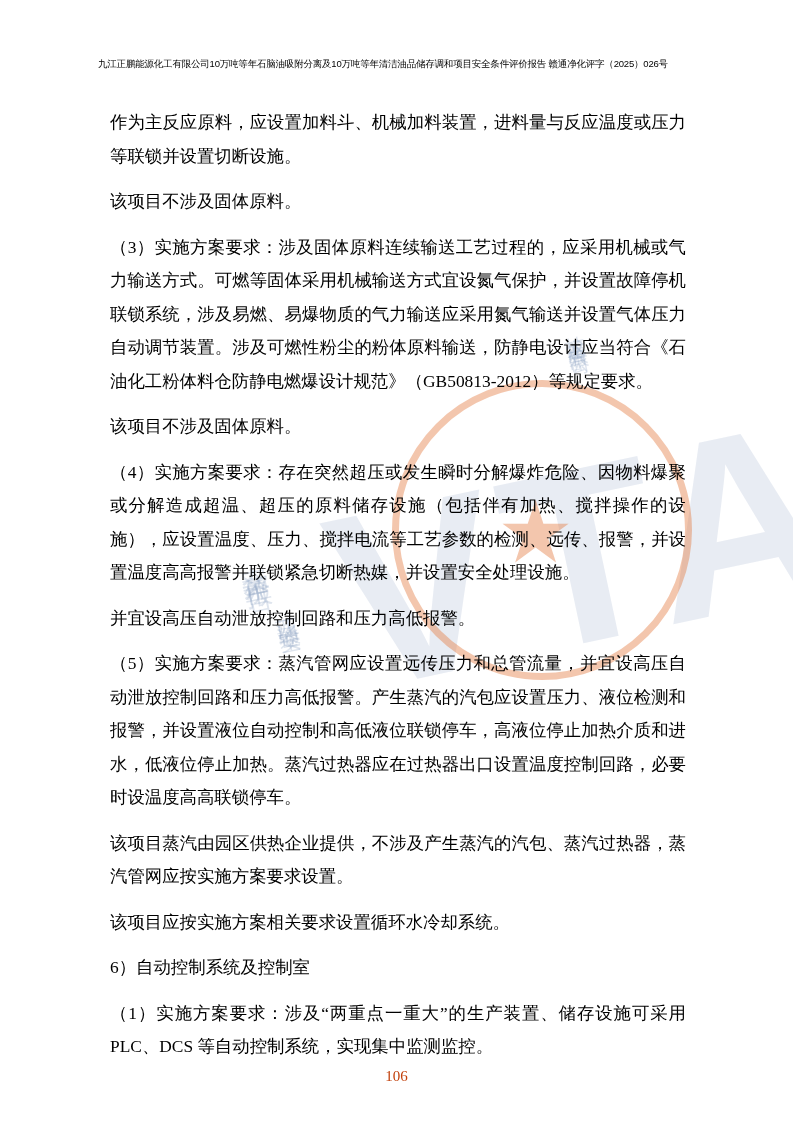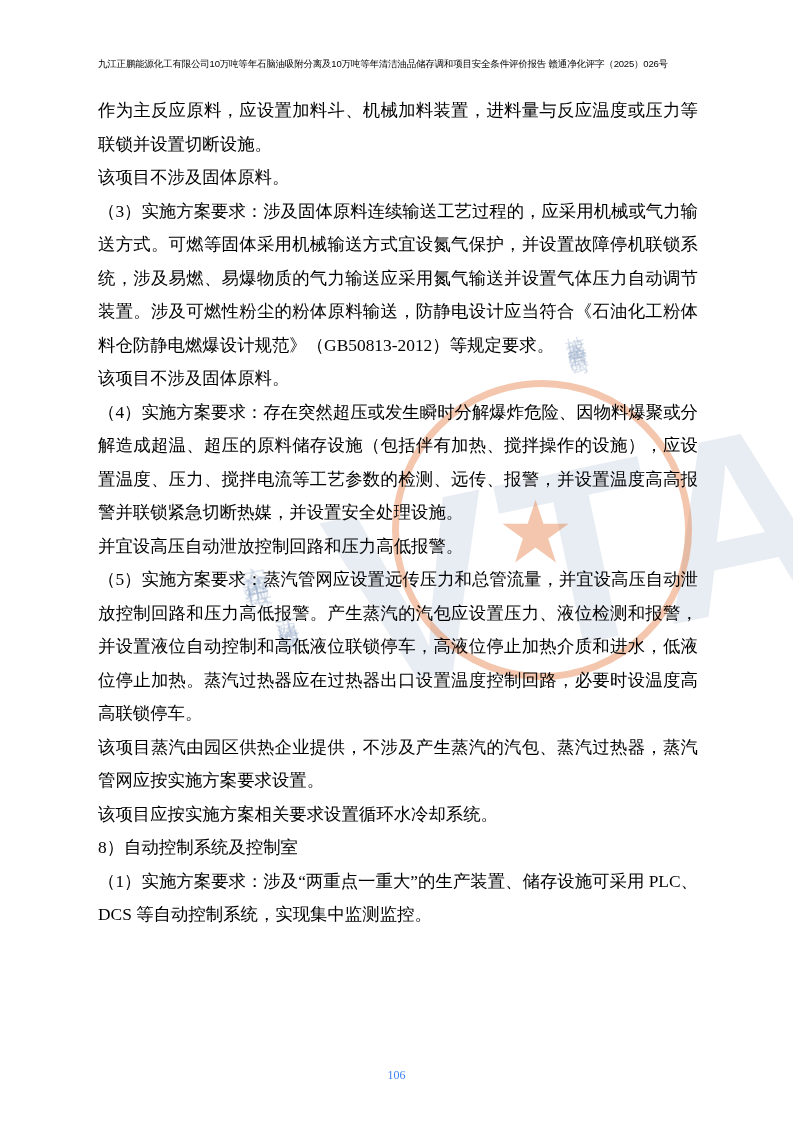--- a/index.html
+++ b/index.html
@@ -111,35 +111,35 @@
     position: absolute;
     left: 98px;
     top: 94px;
     width: 600px;
     font-size: 17.4px;
     line-height: 33.5px;
     color: #000;
     text-align: justify;
   }
   .body-text p {
-    margin: 0;
+    margin: 12px;
     text-indent: 0;
   }
   .ind {
     text-indent: 35px;
   }
   .footer-page {
     position: absolute;
     left: 0;
     top: 1068px;
     width: 793px;
     text-align: center;
-    font-size: 12px;
+    font-size: 15px;
     font-family: "Liberation Serif", serif;
-    color: #3b82f6;
+    color: #c2410c;
   }
 </style>
 </head>
 <body>
 
 <div class="page">
 
   <div class="watermark">
     <div class="wm-big">VTA</div>
     <div class="wm-ring"></div>
@@ -155,19 +155,19 @@
     <div class="body-text">
       <p>作为主反应原料，应设置加料斗、机械加料装置，进料量与反应温度或压力等联锁并设置切断设施。</p>
       <p class="ind">该项目不涉及固体原料。</p>
       <p class="ind">（3）实施方案要求：涉及固体原料连续输送工艺过程的，应采用机械或气力输送方式。可燃等固体采用机械输送方式宜设氮气保护，并设置故障停机联锁系统，涉及易燃、易爆物质的气力输送应采用氮气输送并设置气体压力自动调节装置。涉及可燃性粉尘的粉体原料输送，防静电设计应当符合《石油化工粉体料仓防静电燃爆设计规范》（GB50813-2012）等规定要求。</p>
       <p class="ind">该项目不涉及固体原料。</p>
       <p class="ind">（4）实施方案要求：存在突然超压或发生瞬时分解爆炸危险、因物料爆聚或分解造成超温、超压的原料储存设施（包括伴有加热、搅拌操作的设施），应设置温度、压力、搅拌电流等工艺参数的检测、远传、报警，并设置温度高高报警并联锁紧急切断热媒，并设置安全处理设施。</p>
       <p class="ind">并宜设高压自动泄放控制回路和压力高低报警。</p>
       <p class="ind">（5）实施方案要求：蒸汽管网应设置远传压力和总管流量，并宜设高压自动泄放控制回路和压力高低报警。产生蒸汽的汽包应设置压力、液位检测和报警，并设置液位自动控制和高低液位联锁停车，高液位停止加热介质和进水，低液位停止加热。蒸汽过热器应在过热器出口设置温度控制回路，必要时设温度高高联锁停车。</p>
       <p class="ind">该项目蒸汽由园区供热企业提供，不涉及产生蒸汽的汽包、蒸汽过热器，蒸汽管网应按实施方案要求设置。</p>
       <p class="ind">该项目应按实施方案相关要求设置循环水冷却系统。</p>
-      <p class="ind">8）自动控制系统及控制室</p>
+      <p class="ind">6）自动控制系统及控制室</p>
       <p class="ind">（1）实施方案要求：涉及“两重点一重大”的生产装置、储存设施可采用 PLC、DCS 等自动控制系统，实现集中监测监控。</p>
     </div>
 
     <div class="footer-page">106</div>
   </div>
 </div>
 
 </body></html>

